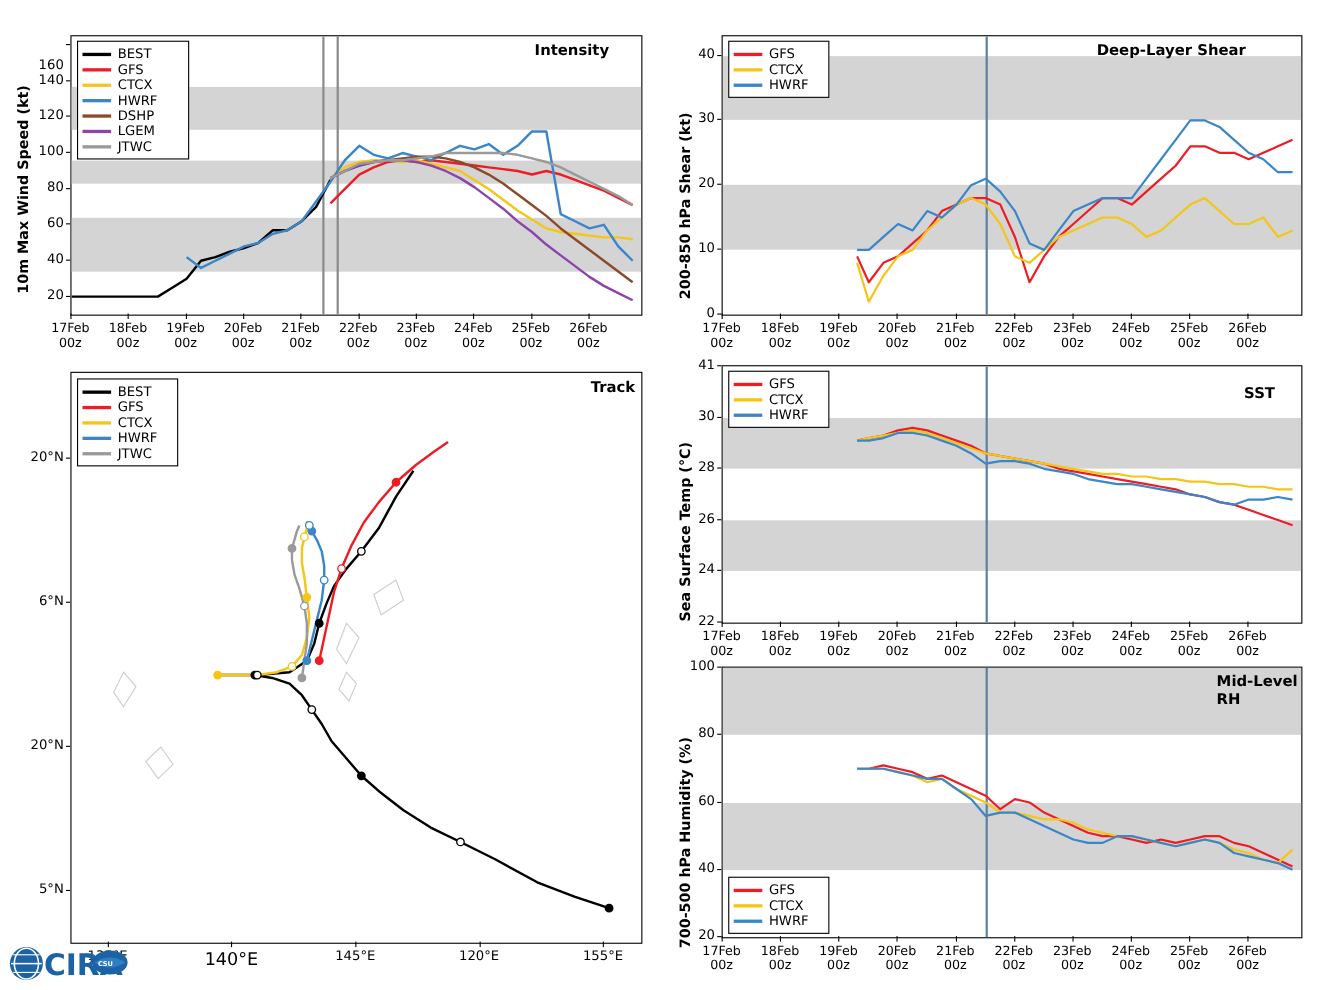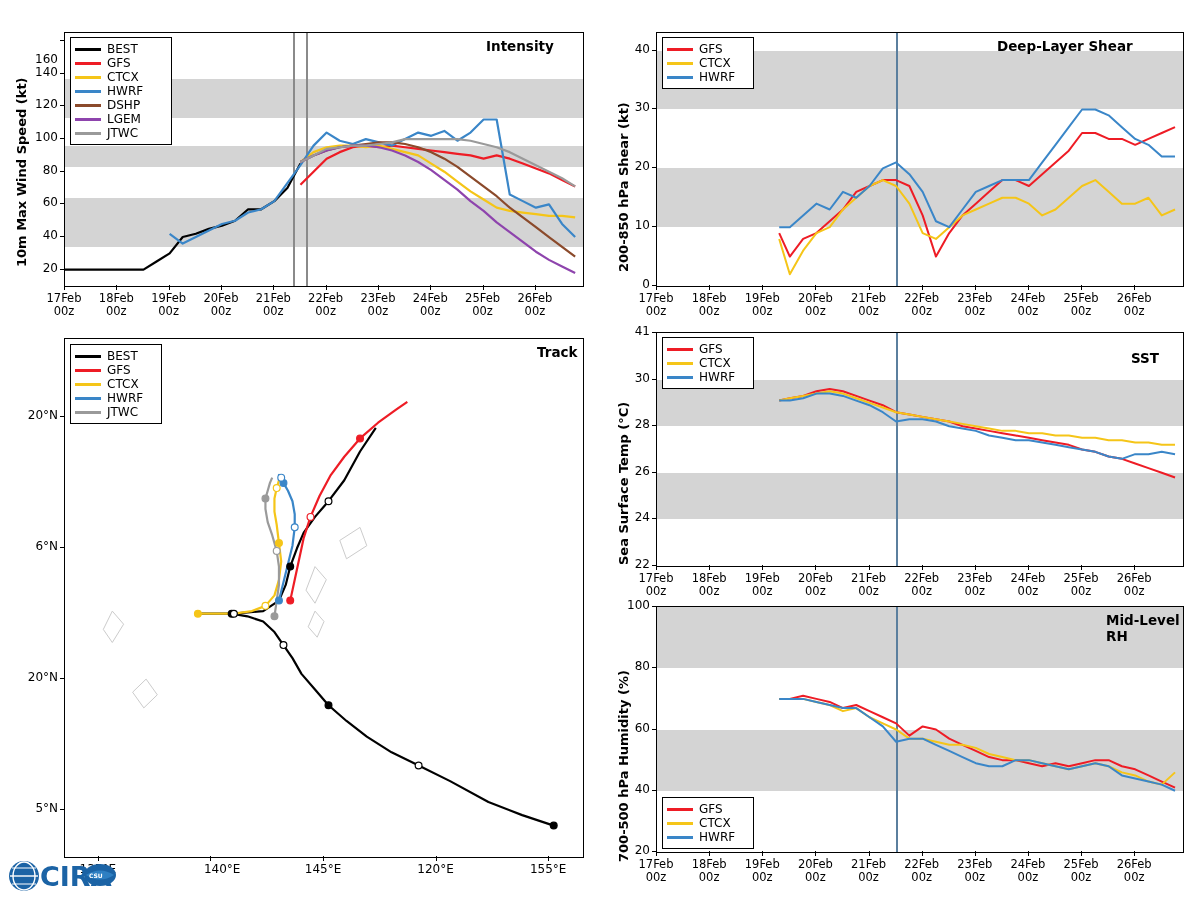--- a/index.html
+++ b/index.html
@@ -199,21 +199,21 @@
         </div>
         <div class="legend-row">
           <span class="legend-swatch" style="background: rgb(154, 154, 154);"></span>
           <span class="legend-text">JTWC</span>
         </div>
       </div>
     <div id="track-xticks">
         <div class="xtickmark" style="left: 97.7826px; top: 524px; height: 5px;"></div>
         <div class="xtick" style="left: 67.7826px; top: 531px; width: 60px; font-size: 12px;">135°E</div>
         <div class="xtickmark" style="left: 210.391px; top: 524px; height: 5px;"></div>
-        <div class="xtick" style="left: 180.391px; top: 531px; width: 60px; font-size: 12px; text-align: right;">140°E</div>
+        <div class="xtick" style="left: 180.391px; top: 531px; width: 60px; font-size: 16px;">140°E</div>
         <div class="xtickmark" style="left: 323px; top: 524px; height: 5px;"></div>
         <div class="xtick" style="left: 293px; top: 531px; width: 60px; font-size: 12px;">145°E</div>
         <div class="xtickmark" style="left: 435.609px; top: 524px; height: 5px;"></div>
         <div class="xtick" style="left: 405.609px; top: 531px; width: 60px; font-size: 12px;">120°E</div>
         <div class="xtickmark" style="left: 548.217px; top: 524px; height: 5px;"></div>
         <div class="xtick" style="left: 518.217px; top: 531px; width: 60px; font-size: 12px;">155°E</div>
       </div>
   </div>
 
   <div class="panel" style="left:600px;top:22px;width:600px;height:300px;">

